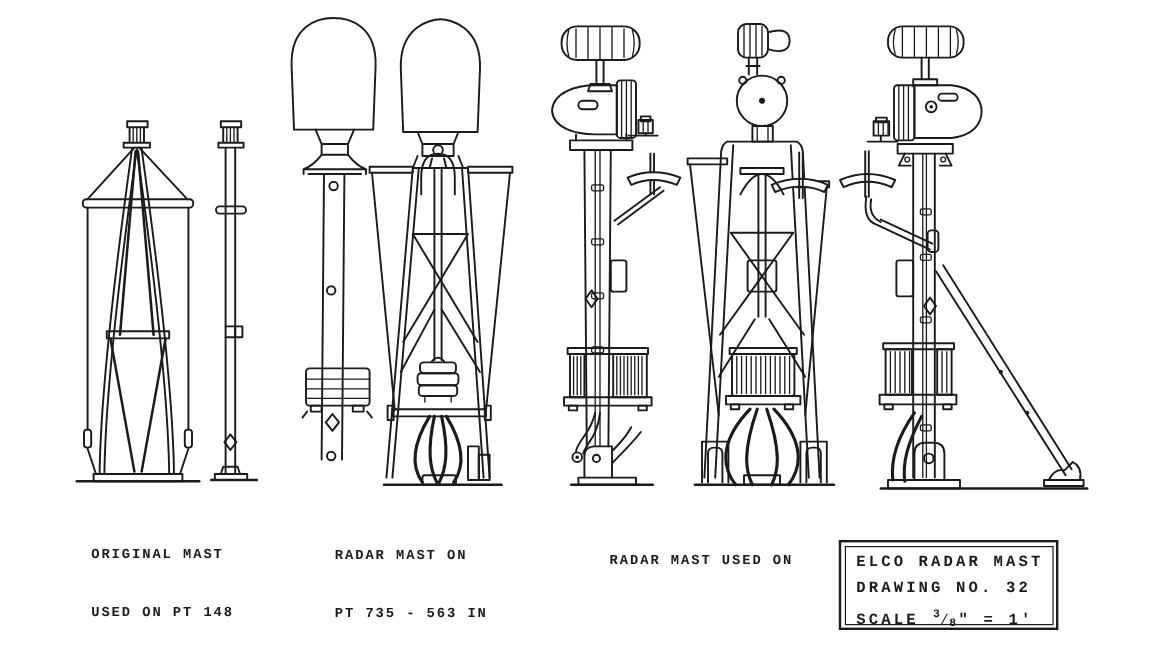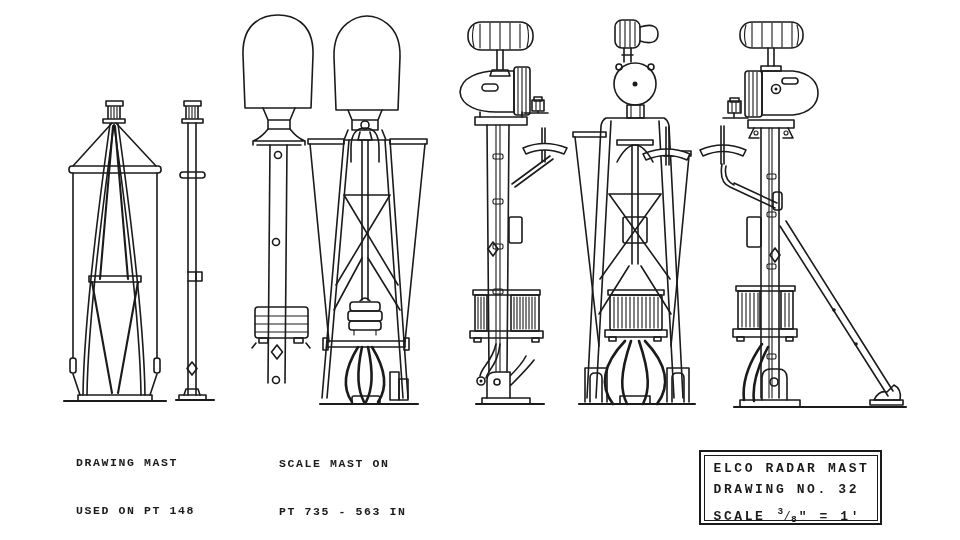--- a/index.html
+++ b/index.html
@@ -224,36 +224,37 @@
     <rect x="39" y="323" width="7" height="4"></rect>
     <rect x="88" y="323" width="7" height="4"></rect>
     <path class="th" d="M64,330 C50,350 44,368 46,386 M70,333 C58,356 54,372 56,387"></path>
     <path d="M64,386 V364 Q64,355 73,355 H80 Q89,355 89,364 V386"></path>
     <circle cx="76" cy="368" r="4"></circle>
     <rect x="42" y="386" width="60" height="7"></rect>
     <path class="md" d="M36,393 H208"></path>
   </svg>
 
   <div class="caption" style="left:76px;top:423px">
-    <div>DRAWING MAST</div>
+    <div>ORIGINAL MAST</div>
     <div>USED ON PT 148</div>
     
     
     
   </div>
 
   <div class="caption" style="left:279px;top:424px">
-    <div>SCALE MAST ON</div>
+    <div>RADAR MAST ON</div>
     <div>PT 735 - 563 IN</div>
     
     
     
   </div>
 
   <div class="caption cap3" style="left:508px;top:425px">
+    <div>RADAR MAST USED ON</div>
     
   </div>
 
   <div class="titleblock">
     <div class="tb-inner">
       <div class="tb-line">ELCO RADAR MAST</div>
       <div class="tb-line">DRAWING NO. 32</div>
       <div class="tb-line tb-scale"><span>SCALE</span><span class="frac"><sup>3</sup><span class="fslash">⁄</span><sub>8</sub></span><span>" = 1'</span></div>
     </div>
   </div>

